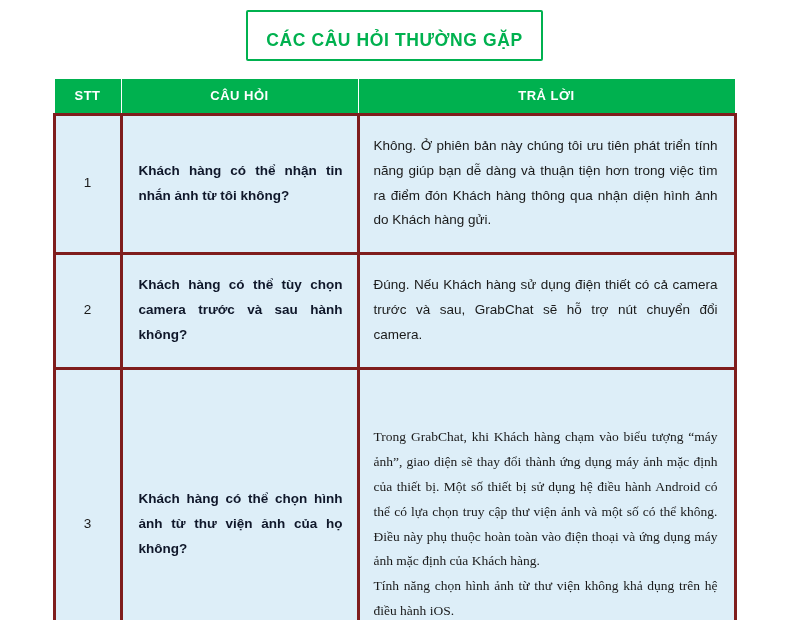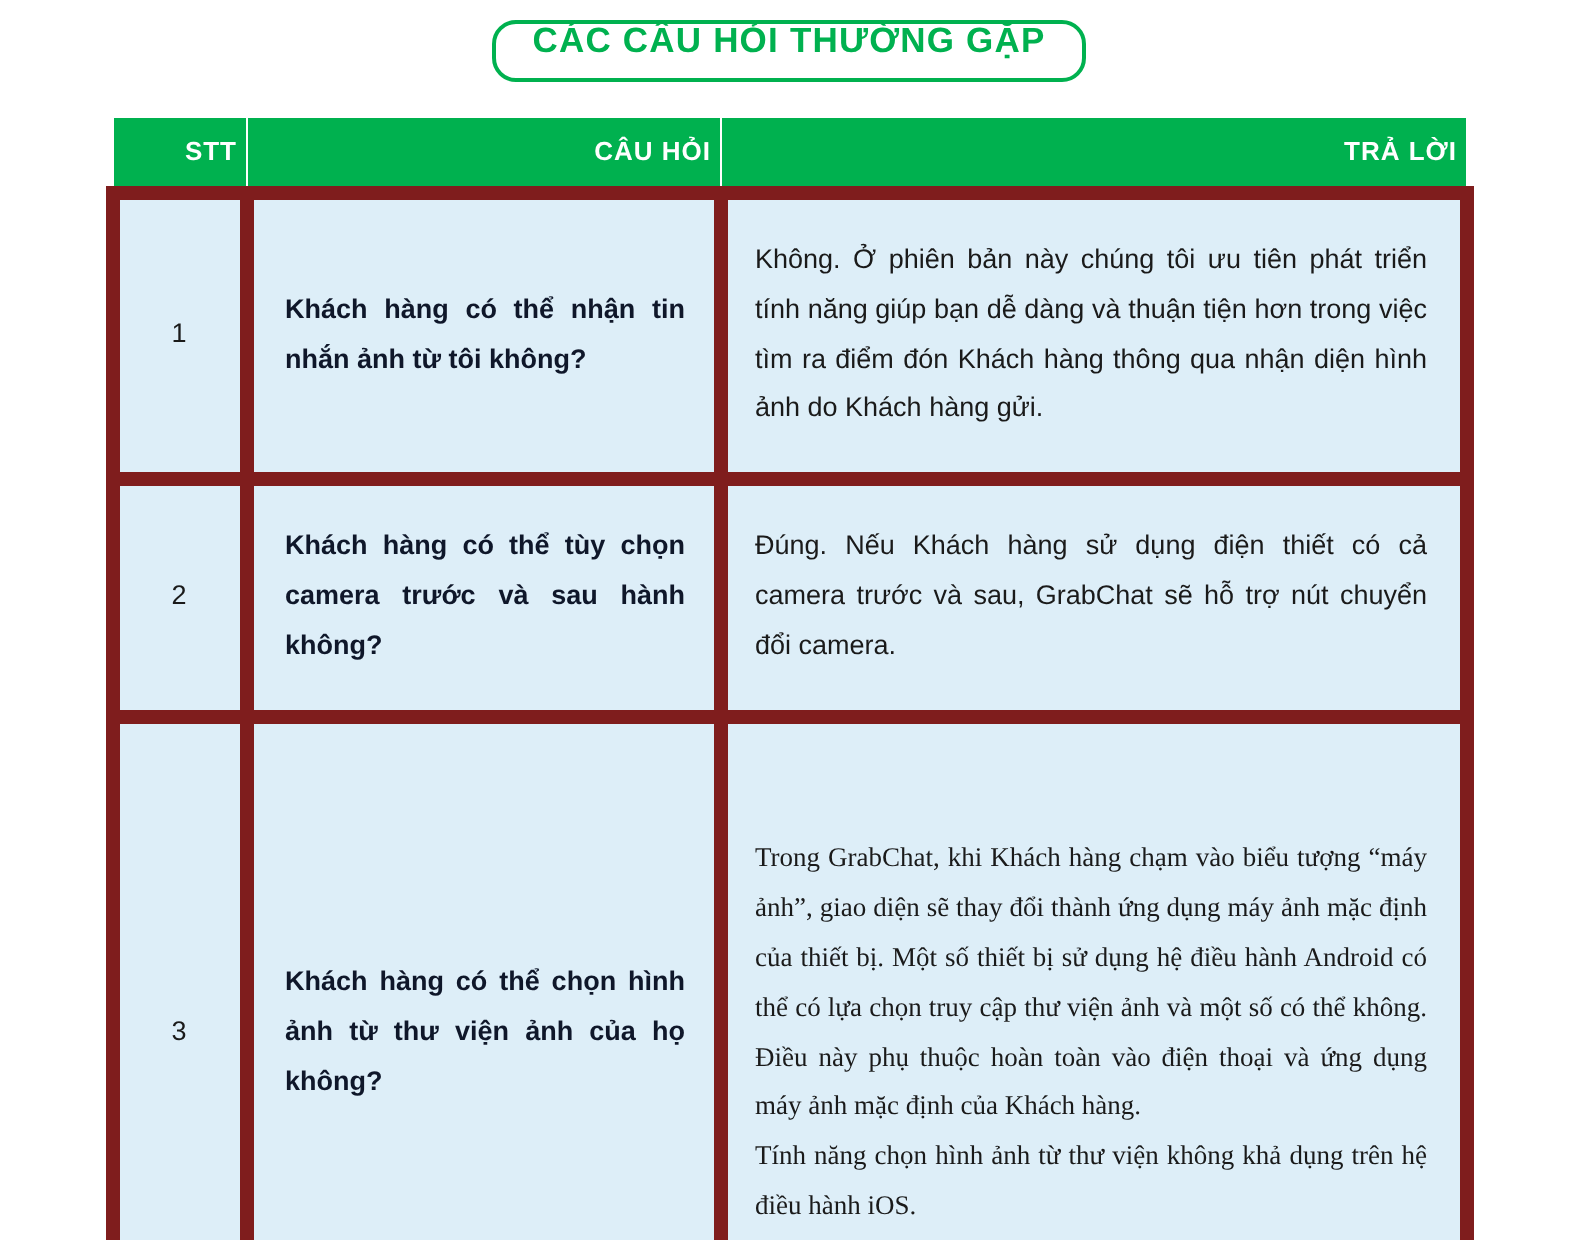--- a/index.html
+++ b/index.html
@@ -21,22 +21,22 @@
     box-sizing: border-box;
   }
   
   .title-wrap {
     display: flex;
     justify-content: center;
     padding-top: 10px;
   }
   .title-box {
     border: 2px solid #00b14f;
-    padding: 0 18px 9px 18px;
-    border-radius: 12px;
+    padding: 20px 18px 9px 18px;
+    border-radius: 2px;
   }
   .title-text {
     color: #00b14f;
     font-weight: bold;
     font-size: 17.5px;
     letter-spacing: 0.6px;
     line-height: 1;
     white-space: nowrap;
   }
   
@@ -50,29 +50,29 @@
     table-layout: fixed;
   }
   table.faq th {
     background: #00b14f;
     color: #ffffff;
     font-weight: bold;
     font-size: 13px;
     letter-spacing: 0.5px;
     padding: 9px 4px 10px 4px;
     border: 1px solid #ffffff;
-    text-align: right;
+    text-align: center;
     vertical-align: middle;
   }
   th.col-stt { width: 58px; }
   th.col-q   { width: 228px; }
   th.col-a   { width: auto; }
 
   table.faq td {
-    border: 7px solid #7f1d1d;
+    border: 3px solid #7f1d1d;
     background: #ddeef8;
     vertical-align: middle;
     font-size: 13.5px;
     line-height: 1.85;
   }
   td.cell-stt {
     text-align: center;
     vertical-align: middle;
     font-size: 13.5px;
     color: #1a1a1a;

